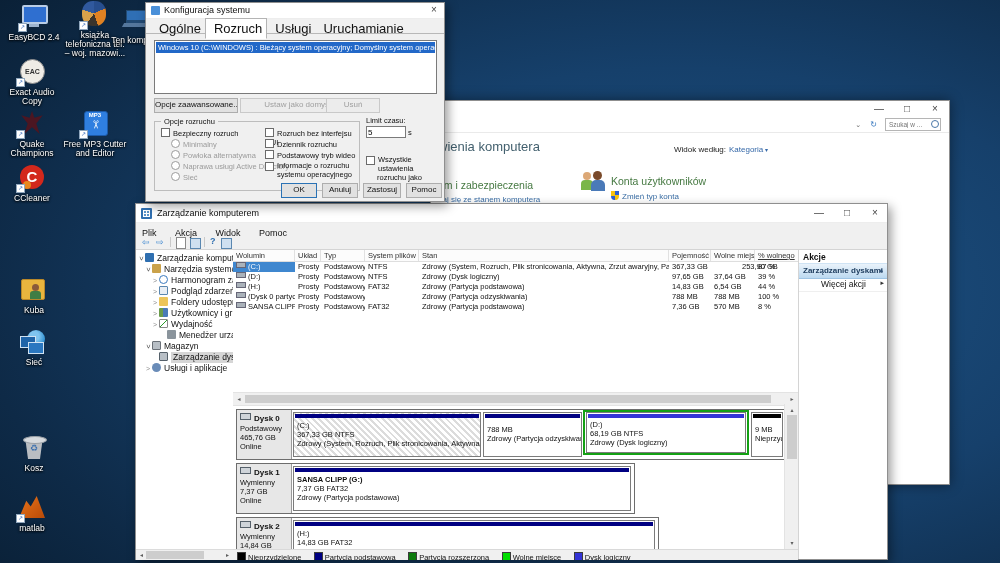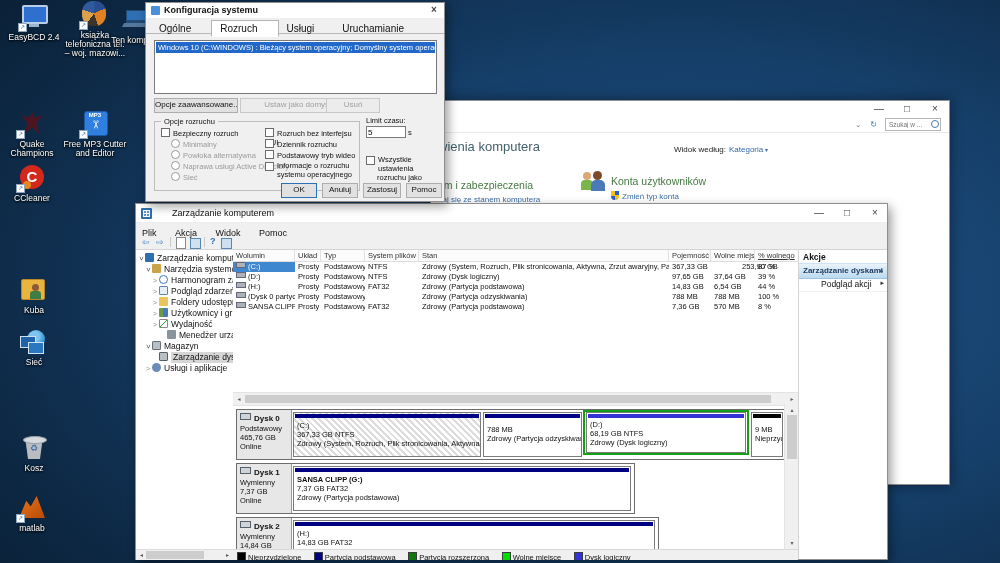--- a/index.html
+++ b/index.html
@@ -28,21 +28,21 @@
             vertical-align:-1px;margin-right:3px;}
   .opt.radio .box{border-radius:50%;border-color:#9c9c9c;}
   .opt.dis{color:#9b9b9b;}
   
   .sb{position:absolute;background:#f0f0f0;}
   .sbt{position:absolute;background:#cdcdcd;}
   .sba{position:absolute;color:#5f5f5f;font-size:6px;line-height:10px;text-align:center;}
   .sba.l::before{content:"\25C2";} .sba.r::before{content:"\25B8";}
   .sba.u::before{content:"\25B4";} .sba.d::before{content:"\25BE";}
   
-  .tab{display:inline-block;font-size:10px;color:#111;padding:2px 20px 2px 8px;position:relative;}
+  .tab{display:inline-block;font-size:13px;color:#111;padding:2px 4px 2px 8px;position:relative;}
   .tab.on{background:#fff;border:1px solid #b4b4b4;border-bottom:1px solid #fff;z-index:2;}
   .gb{position:absolute;border:1px solid #bdbdbd;}
   .gblbl{position:absolute;top:-5px;left:6px;background:#f0f0f0;padding:0 3px;font-size:7.5px;color:#111;}
   
   .cpl{font-size:8px;color:#3b6ea5;position:absolute;white-space:nowrap;}
   .cph{position:absolute;font-size:10.5px;color:#477a43;white-space:nowrap;}
   
   .menu-it{display:inline-block;font-size:9px;color:#111;margin-right:14px;}
   .ti{position:absolute;left:0;right:0;height:11px;line-height:11px;font-size:8.5px;color:#111;white-space:nowrap;overflow:hidden;}
   .ti .exp{display:inline-block;width:8px;color:#8c8c8c;font-size:7px;text-align:center;}
@@ -93,20 +93,28 @@
 
   <div class="dicon" style="left:106px;top:6px;width:62px;">
     <div class="dico">
       <div class="abs" style="left:3px;top:3px;width:22px;height:13px;background:#224a73;border:1px solid #0e2740;"></div>
       <div class="abs" style="left:5px;top:5px;width:18px;height:9px;background:#2f6fb5;"></div>
       <div class="abs" style="left:1px;top:17px;width:27px;height:4px;background:#55779c;transform:skewX(-30deg);"></div>
     </div>
     <div class="dlbl">Ten komputer</div>
   </div>
 
+  <div class="dicon" style="left:0px;top:58px;">
+    <div class="dico">
+      <div class="abs" style="left:3px;top:1px;width:23px;height:23px;border-radius:50%;background:#efece6;border:1px solid #8a8a8a;
+           font-size:7px;font-weight:bold;color:#333;text-align:center;line-height:23px;">EAC</div>
+      <div class="sc"></div>
+    </div>
+    <div class="dlbl">Exact Audio Copy</div>
+  </div>
 
   <div class="dicon" style="left:0px;top:110px;">
     <div class="dico">
       <div class="abs" style="left:3px;top:1px;width:24px;height:24px;background:#4b1622;
            clip-path:polygon(50% 0,60% 28%,95% 18%,68% 52%,82% 96%,50% 68%,18% 96%,32% 52%,5% 18%,40% 28%);"></div>
       <div class="sc"></div>
     </div>
     <div class="dlbl">Quake Champions</div>
   </div>
 
@@ -201,21 +209,21 @@
          background:conic-gradient(#2a5fd4 0 25%,#f7c210 0 50%,#2a5fd4 0 75%,#f7c210 0);"></div>
     <div class="cpl" style="left:191px;top:91px;">Zmień typ konta</div>
   </div>
 
   <div class="win" style="left:135px;top:203px;width:751px;height:355px;z-index:2;">
     <div class="tbar" style="height:18px;">
       <div class="abs" style="left:5px;top:4px;width:11px;height:11px;background:#2f6fb0;border-radius:1px;">
         <div class="abs" style="left:2px;top:2px;width:7px;height:7px;background:
              linear-gradient(#fff 0 1px,transparent 1px) 0 0/7px 3px,linear-gradient(90deg,#fff 0 1px,transparent 1px) 0 0/3px 7px,#5a93c8;"></div>
       </div>
-      <div class="ttxt" style="left:36px;top:4px;">Zarządzanie komputerem</div>
+      <div class="ttxt" style="left:21px;top:4px;">Zarządzanie komputerem</div>
       <div class="ctl" style="right:60px;top:3px;">—</div>
       <div class="ctl" style="right:32px;top:3px;">□</div>
       <div class="ctl" style="right:4px;top:3px;">×</div>
     </div>
     <div class="abs" style="left:0;right:0;top:18px;height:13px;">
       <span class="menu-it" style="margin-left:6px;">Plik</span>
       <span class="menu-it">Akcja</span>
       <span class="menu-it">Widok</span>
       <span class="menu-it">Pomoc</span>
     </div>
@@ -424,28 +432,28 @@
     </div>
 
     <div class="abs" style="left:662px;top:45px;width:89px;height:310px;background:#fff;border-left:1px solid #d4d4d4;border-top:1px solid #d4d4d4;box-sizing:border-box;">
       <div class="abs" style="left:4px;top:2px;font-size:8.5px;font-weight:bold;color:#111;">Akcje</div>
       <div class="abs" style="left:0;right:0;top:13px;height:14px;background:linear-gradient(#eaf3fb,#bcd9f0);
            border-top:1px solid #cfe3f4;border-bottom:1px solid #9ec4e4;">
         <span style="position:absolute;left:4px;top:2px;font-size:8px;font-weight:bold;color:#1b3a5c;">Zarządzanie dyskami</span>
         <span style="position:absolute;right:4px;top:2px;font-size:7px;color:#33557a;">▴</span>
       </div>
       <div class="abs" style="left:0;right:0;top:27px;height:14px;border-bottom:1px solid #efefef;">
-        <span style="position:absolute;left:22px;top:2px;font-size:8.5px;color:#111;">Podgląd akcji</span>
+        <span style="position:absolute;left:22px;top:2px;font-size:8.5px;color:#111;">Więcej akcji</span>
         <span style="position:absolute;right:3px;top:2px;font-size:7px;color:#333;">▸</span>
       </div>
     </div>
   </div>
 
   <div class="win" style="left:145px;top:2px;width:298px;height:198px;z-index:3;">
-    <div class="tbar" style="height:15px;font-weight:bold;">
+    <div class="tbar" style="height:15px;">
       <div class="abs" style="left:5px;top:3px;width:9px;height:9px;background:#4a90d9;border-radius:1px;"></div>
       <div class="ttxt" style="left:18px;top:2px;">Konfiguracja systemu</div>
       <div class="ctl" style="right:2px;top:1px;">×</div>
     </div>
     <div class="abs" style="left:0;right:0;top:15px;height:16px;">
       <div class="abs" style="left:0;right:0;top:15px;border-bottom:1px solid #b8b8b8;height:0;"></div>
       <span class="tab" style="margin-left:5px;">Ogólne</span><span class="tab on">Rozruch</span><span class="tab">Usługi</span><span class="tab">Uruchamianie</span><span class="tab">Narzędzia</span>
     </div>
     <div class="abs" style="left:8px;top:37px;width:281px;height:52px;background:#fff;border:1px solid #7a7a7a;">
       <div class="abs" style="left:1px;right:1px;top:1px;height:11px;background:#2268c8;color:#fff;font-size:7.5px;line-height:11px;

